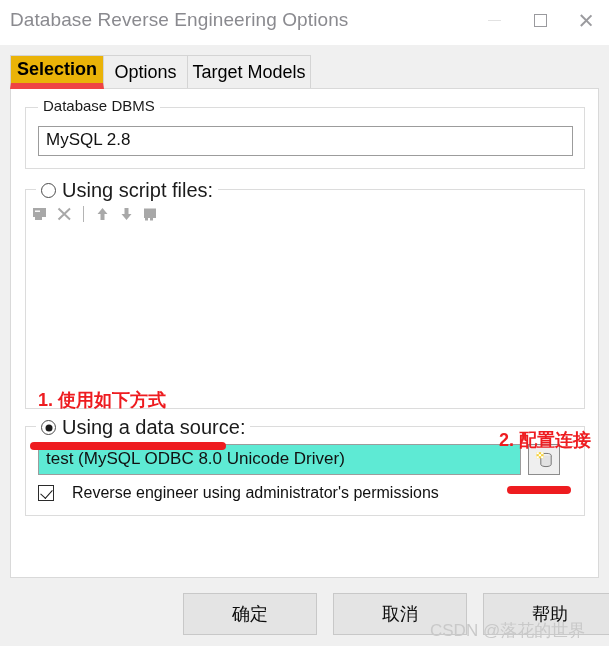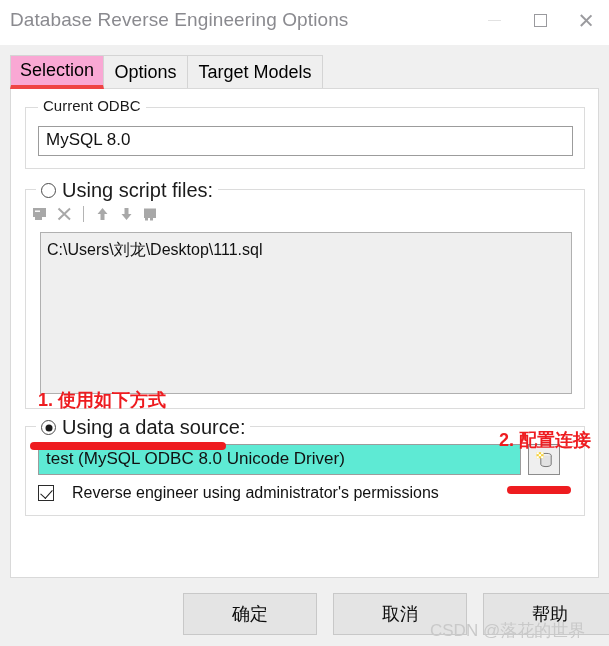--- a/index.html
+++ b/index.html
@@ -59,24 +59,24 @@
     position: absolute; top: 0; height: 34px;
     display: flex; align-items: center; justify-content: center;
     font-size: 18px; color: #000000;
     font-family: "Liberation Sans", sans-serif;
     padding: 0 9px;
     border: 1px solid #d4d4d4;
     background: #efefef;
     white-space: nowrap;
   }
   .tab.active {
-    background: #f9a8d4;
-    border-bottom: 4px solid #ef4444;
+    background: #eab308;
+    border-bottom: 6px solid #ef4444;
     z-index: 3;
-    font-weight: normal;
+    font-weight: bold;
   }
 
   
   .tabpanel {
     position: absolute; left: 10px; top: 88px;
     width: 589px; height: 490px;
     background: #ffffff;
     border: 1px solid #d9d9d9;
   }
 
@@ -250,30 +250,30 @@
     </div>
   </div>
 
   <div class="tabstrip">
     <div class="tab active" id="tab0" style="left:0px;  width:94px;">
       <span>Selection</span>
     </div>
     <div class="tab" id="tab1" style="left:93px; width:85px;">
       <span>Options</span>
     </div>
-    <div class="tab" id="tab2" style="left:177px; width:136px;">
+    <div class="tab" id="tab2" style="left:177px; width:124px;">
       <span>Target Models</span>
     </div>
   </div>
 
   <div class="tabpanel">
 
     <div class="group" id="grp-dbms">
-      <div class="group-label">Current ODBC</div>
-      <div class="dbms-field">MySQL 8.0</div>
+      <div class="group-label">Database DBMS</div>
+      <div class="dbms-field">MySQL 2.8</div>
     </div>
 
     <div class="group" id="grp-script">
       <div class="radio-hdr">
         <span class="radio"></span>
         <span>Using script files:</span>
       </div>
 
       <div class="script-toolbar">
         <span class="tb-icon">
@@ -301,23 +301,20 @@
         </span>
         <span class="tb-icon">
           <svg viewBox="0 0 17 17" width="17" height="17">
             <rect x="2" y="2.5" width="12" height="9.5" fill="#a8a8a8"></rect>
             <rect x="3" y="12" width="3" height="2.5" fill="#a8a8a8"></rect>
             <rect x="8" y="12" width="3" height="2.5" fill="#a8a8a8"></rect>
           </svg>
         </span>
       </div>
 
-      <div class="script-list">
-        <div class="script-item">C:\Users\刘龙\Desktop\111.sql</div>
-      </div>
     </div>
 
     <div class="group" id="grp-datasource">
       <div class="radio-hdr">
         <span class="radio checked"></span>
         <span>Using a data source:</span>
       </div>
 
       <div class="ds-field">test (MySQL ODBC 8.0 Unicode Driver)</div>
 

